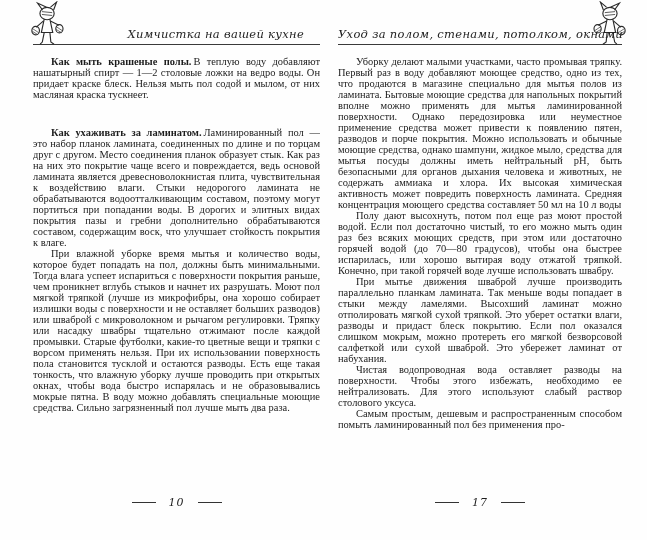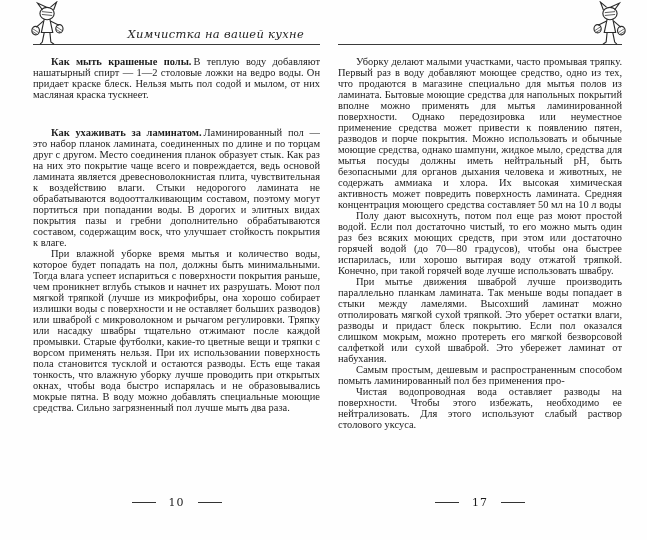--- a/index.html
+++ b/index.html
@@ -73,20 +73,21 @@
     align-items: center;
     justify-content: center;
     gap: 13px;
   }
   .dash {
     width: 24px; height: 1.4px;
     background: #333;
   }
   .page-num {
     font-family: "DejaVu Serif", serif;
+    font-style: italic;
     font-size: 11px;
     letter-spacing: 1px;
     color: #1c1c1c;
   }
 </style>
 </head>
 <body>
 
 <div class="spread">
 
@@ -133,28 +134,29 @@
         <path d="M16,19 L13,33 L25,33 L22,19"></path>
         <path d="M15,21 L8,27"></path>
         <ellipse cx="7" cy="31" rx="4" ry="4.5"></ellipse>
         <path d="M4,29 L10,33 M4,32 L9,35" stroke-width="0.7"></path>
         <path d="M23,21 L31,25"></path>
         <ellipse cx="32" cy="29" rx="3.8" ry="4.4"></ellipse>
         <path d="M29,27 L35,31 M29,30 L34,33" stroke-width="0.7"></path>
         <path d="M16,33 L14,43 L12,45"></path>
         <path d="M22,33 L23,43 L26,45"></path>
       </svg>
+      <span class="header-title">Уход за полом, стенами, потолком, окнами</span>
     </div>
 
     <div class="page-body">
       <p><b></b><span>Уборку делают малыми участками, часто промывая тряпку. Первый раз в воду добавляют моющее средство, одно из тех, что продаются в магазине специально для мытья полов из ламината. Бытовые моющие средства для напольных покрытий вполне можно применять для мытья ламинированной поверхности. Однако передозировка или неуместное применение средства может привести к появлению пятен, разводов и порче покрытия. Можно использовать и обычные моющие средства, однако шампуни, жидкое мыло, средства для мытья посуды должны иметь нейтральный pH, быть безопасными для органов дыхания человека и животных, не содержать аммиака и хлора. Их высокая химическая активность может повредить поверхность ламината. Средняя концентрация моющего средства составляет 50 мл на 10 л воды</span></p>
       <p><b></b><span>Полу дают высохнуть, потом пол еще раз моют простой водой. Если пол достаточно чистый, то его можно мыть один раз без всяких моющих средств, при этом или достаточно горячей водой (до 70—80 градусов), чтобы она быстрее испарилась, или хорошо вытирая воду отжатой тряпкой. Конечно, при такой горячей воде лучше использовать швабру.</span></p>
       <p><b></b><span>При мытье движения шваброй лучше производить параллельно планкам ламината. Так меньше воды попадает в стыки между ламелями. Высохший ламинат можно отполировать мягкой сухой тряпкой. Это уберет остатки влаги, разводы и придаст блеск покрытию. Если пол оказался слишком мокрым, можно протереть его мягкой безворсовой салфеткой или сухой шваброй. Это убережет ламинат от набухания.</span></p>
+      <p><b></b><span>Чистая водопроводная вода оставляет разводы на поверхности. Чтобы этого избежать, необходимо ее нейтрализовать. Для этого используют слабый раствор столового уксуса.</span></p>
       <p><b></b><span>Самым простым, дешевым и распространенным способом помыть ламинированный пол без применения про-</span></p>
-      <p><b></b><span>Чистая водопроводная вода оставляет разводы на поверхности. Чтобы этого избежать, необходимо ее нейтрализовать. Для этого используют слабый раствор столового уксуса.</span></p>
     </div>
 
     <div class="page-footer">
       <span class="dash"></span>
       <span class="page-num">17</span>
       <span class="dash"></span>
     </div>
   </div>
 
 </div>

